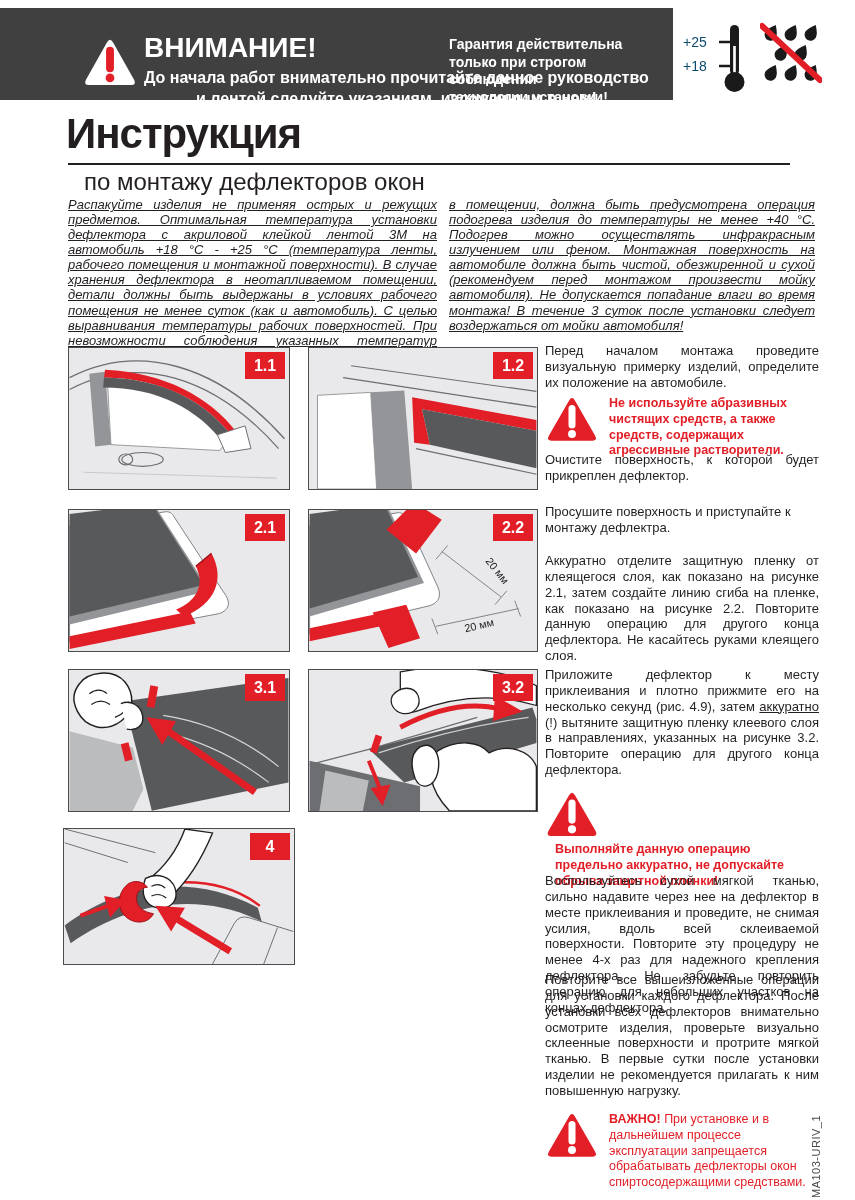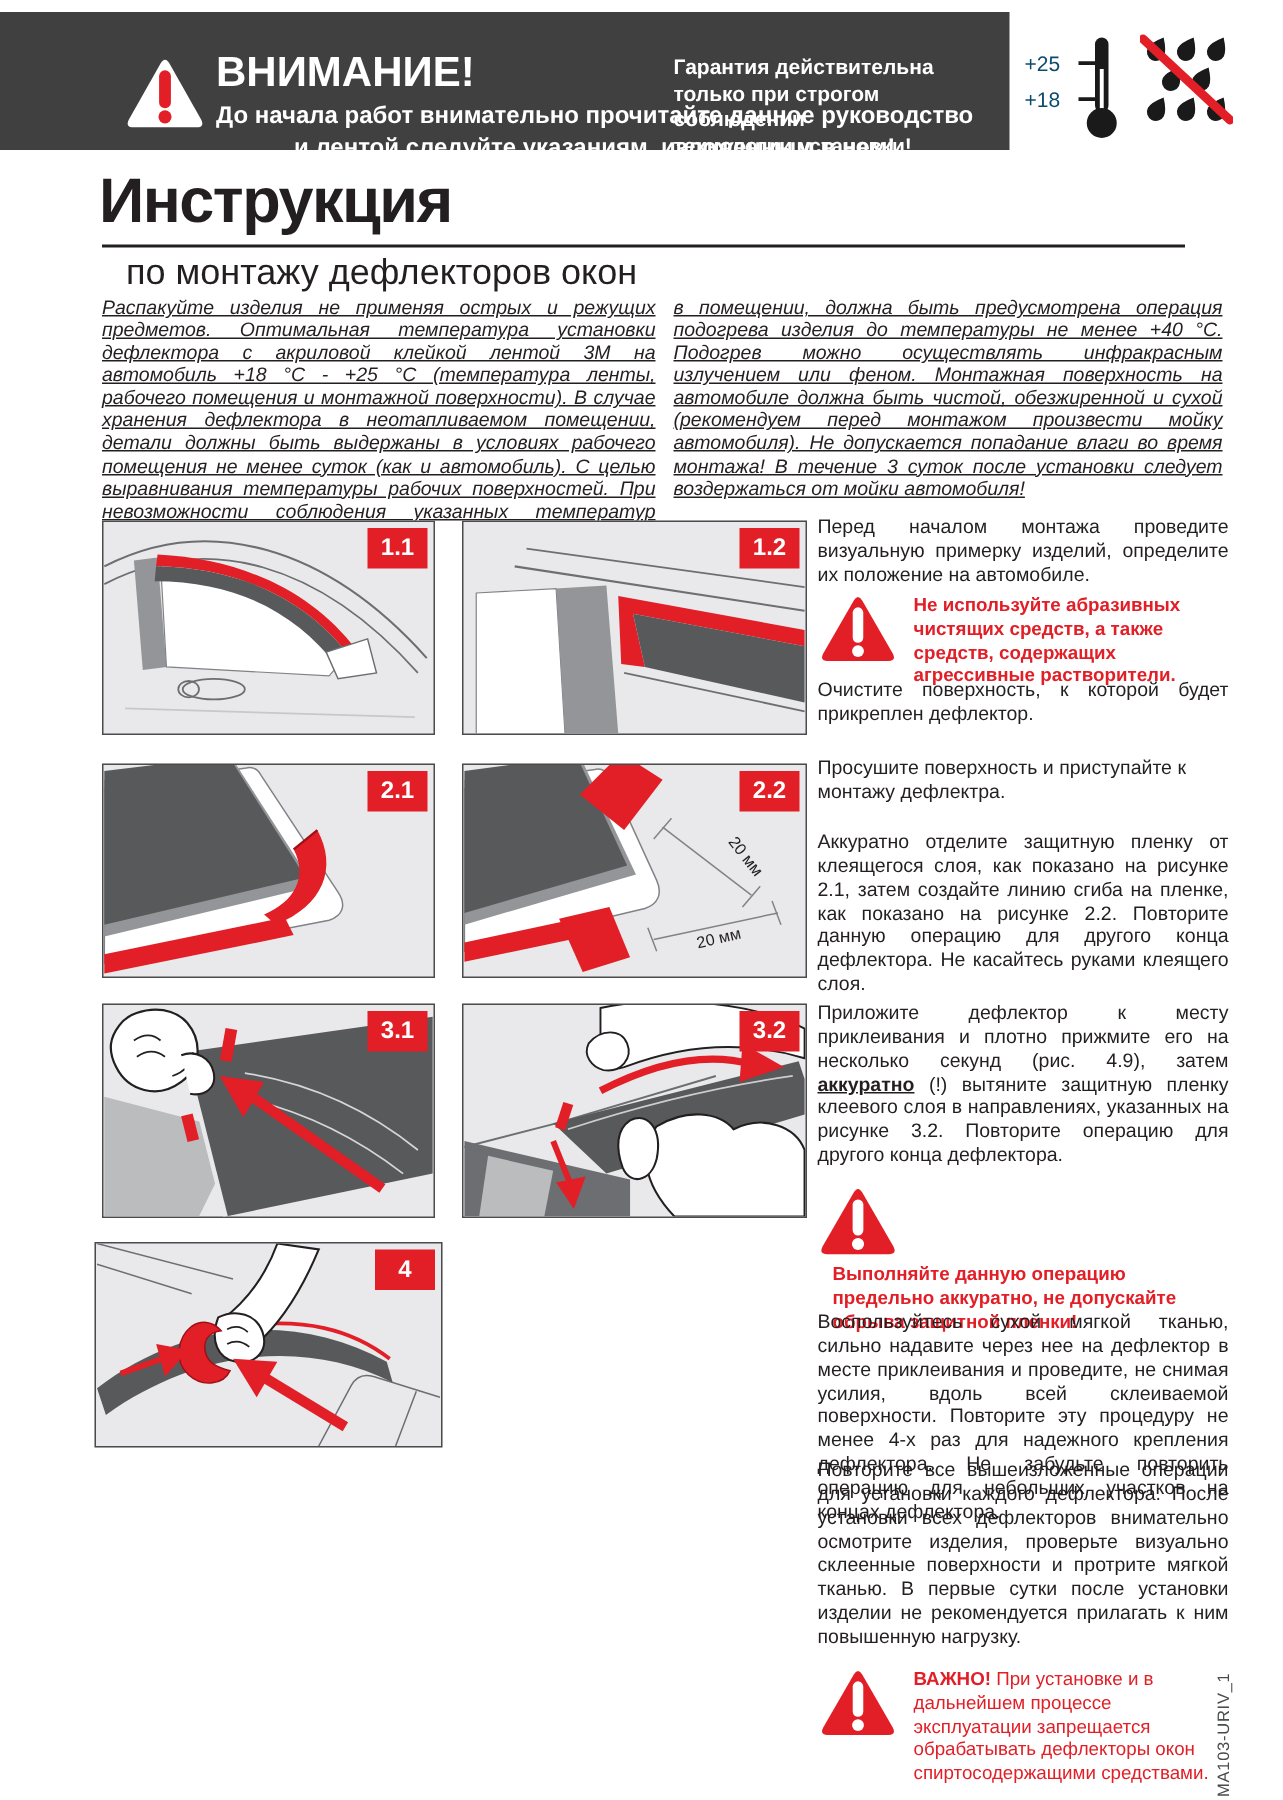--- a/index.html
+++ b/index.html
@@ -40,21 +40,21 @@
   .f21 { left:68px; top:509px; width:222px; height:143px; }
   .f22 { left:308px; top:509px; width:230px; height:143px; }
   .f31 { left:68px; top:669px; width:222px; height:143px; }
   .f32 { left:308px; top:669px; width:230px; height:143px; }
   .f4  { left:63px;  top:828px; width:232px; height:137px; }
 
   
   .step { position:absolute; left:545px; width:274px; font-size:13px; line-height:1.22; text-align:justify; }
   .s1a { top:343px; } .s1b { top:452px; } .s2a { top:504px; text-align:left; }
   .s2b { top:553px; } .s3 { top:667px; } .s4 { top:873px; } .s5 { top:972px; }
-  .bold-u { font-weight:bold; text-decoration:underline; }
+  .bold-u { font-weight:normal; text-decoration:underline; }
 
   .warn { position:absolute; left:545px; width:274px; display:flex; align-items:flex-start; }
   .warn .wicon { width:54px; height:48px; flex:0 0 54px; }
   .warn .wtext { margin-left:10px; color:#e21e26; font-size:12.5px; font-weight:bold; line-height:1.26; text-align:left; }
   .w1 { top:396px; } .w2 { top:788px;flex-direction:column; } .w3 { top:1112px; }
 
   .vcode { position:absolute; left:810px; top:1103px; height:95px; writing-mode:vertical-rl;
     transform:rotate(180deg); font-size:11px; color:#4a4b4d; letter-spacing:.5px; }
 </style>
 </head>

